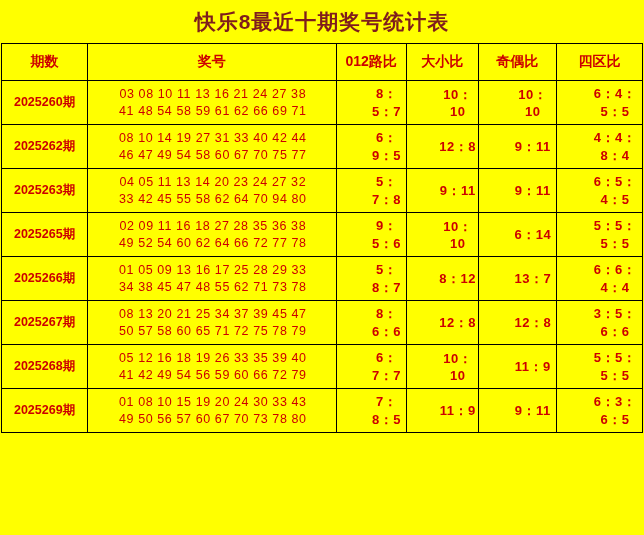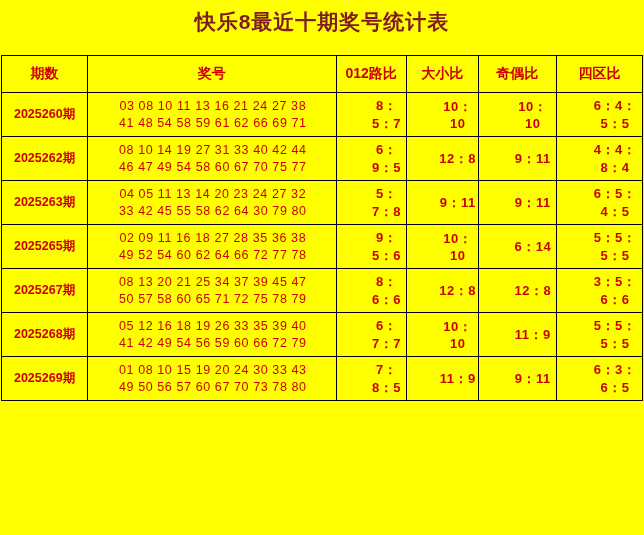--- a/index.html
+++ b/index.html
@@ -24,21 +24,21 @@
     text-align: center;
     font-size: 21px;
     font-weight: bold;
     color: #7f1d1d;
     padding: 8px 0 7px 0;
     letter-spacing: 1px;
   }
   table.stat {
     border-collapse: collapse;
     width: 642px;
-    margin: 12px 1px;
+    margin: 0 1px;
     table-layout: fixed;
   }
   table.stat th, table.stat td {
     border: 1px solid #000;
     text-align: center;
     vertical-align: middle;
     background: #ffff00;
     color: #cc0000;
   }
   table.stat th {
@@ -124,37 +124,48 @@
         </td>
         <td class="ratio">6：9：5</td>
         <td class="ratio">12：8</td>
         <td class="ratio">9：11</td>
         <td class="ratio">4：4：8：4</td>
       </tr>
       <tr class="datarow">
         <td class="period">2025263期</td>
         <td class="numbers">
           <span class="num-line">04  05  11  13  14  20  23  24  27  32</span>
-          <span class="num-line">33  42  45  55  58  62  64  30  79  80</span>
+          <span class="num-line">33  42  45  55  58  62  64  70  94  80</span>
         </td>
         <td class="ratio">5：7：8</td>
         <td class="ratio">9：11</td>
         <td class="ratio">9：11</td>
         <td class="ratio">6：5：4：5</td>
       </tr>
       <tr class="datarow">
         <td class="period">2025265期</td>
         <td class="numbers">
           <span class="num-line">02  09  11  16  18  27  28  35  36  38</span>
           <span class="num-line">49  52  54  60  62  64  66  72  77  78</span>
         </td>
         <td class="ratio">9：5：6</td>
         <td class="ratio">10：10</td>
         <td class="ratio">6：14</td>
         <td class="ratio">5：5：5：5</td>
+      </tr>
+      <tr class="datarow">
+        <td class="period">2025266期</td>
+        <td class="numbers">
+          <span class="num-line">01  05  09  13  16  17  25  28  29  33</span>
+          <span class="num-line">34  38  45  47  48  55  62  71  73  78</span>
+        </td>
+        <td class="ratio">5：8：7</td>
+        <td class="ratio">8：12</td>
+        <td class="ratio">13：7</td>
+        <td class="ratio">6：6：4：4</td>
       </tr>
       <tr class="datarow">
         <td class="period">2025267期</td>
         <td class="numbers">
           <span class="num-line">08  13  20  21  25  34  37  39  45  47</span>
           <span class="num-line">50  57  58  60  65  71  72  75  78  79</span>
         </td>
         <td class="ratio">8：6：6</td>
         <td class="ratio">12：8</td>
         <td class="ratio">12：8</td>

